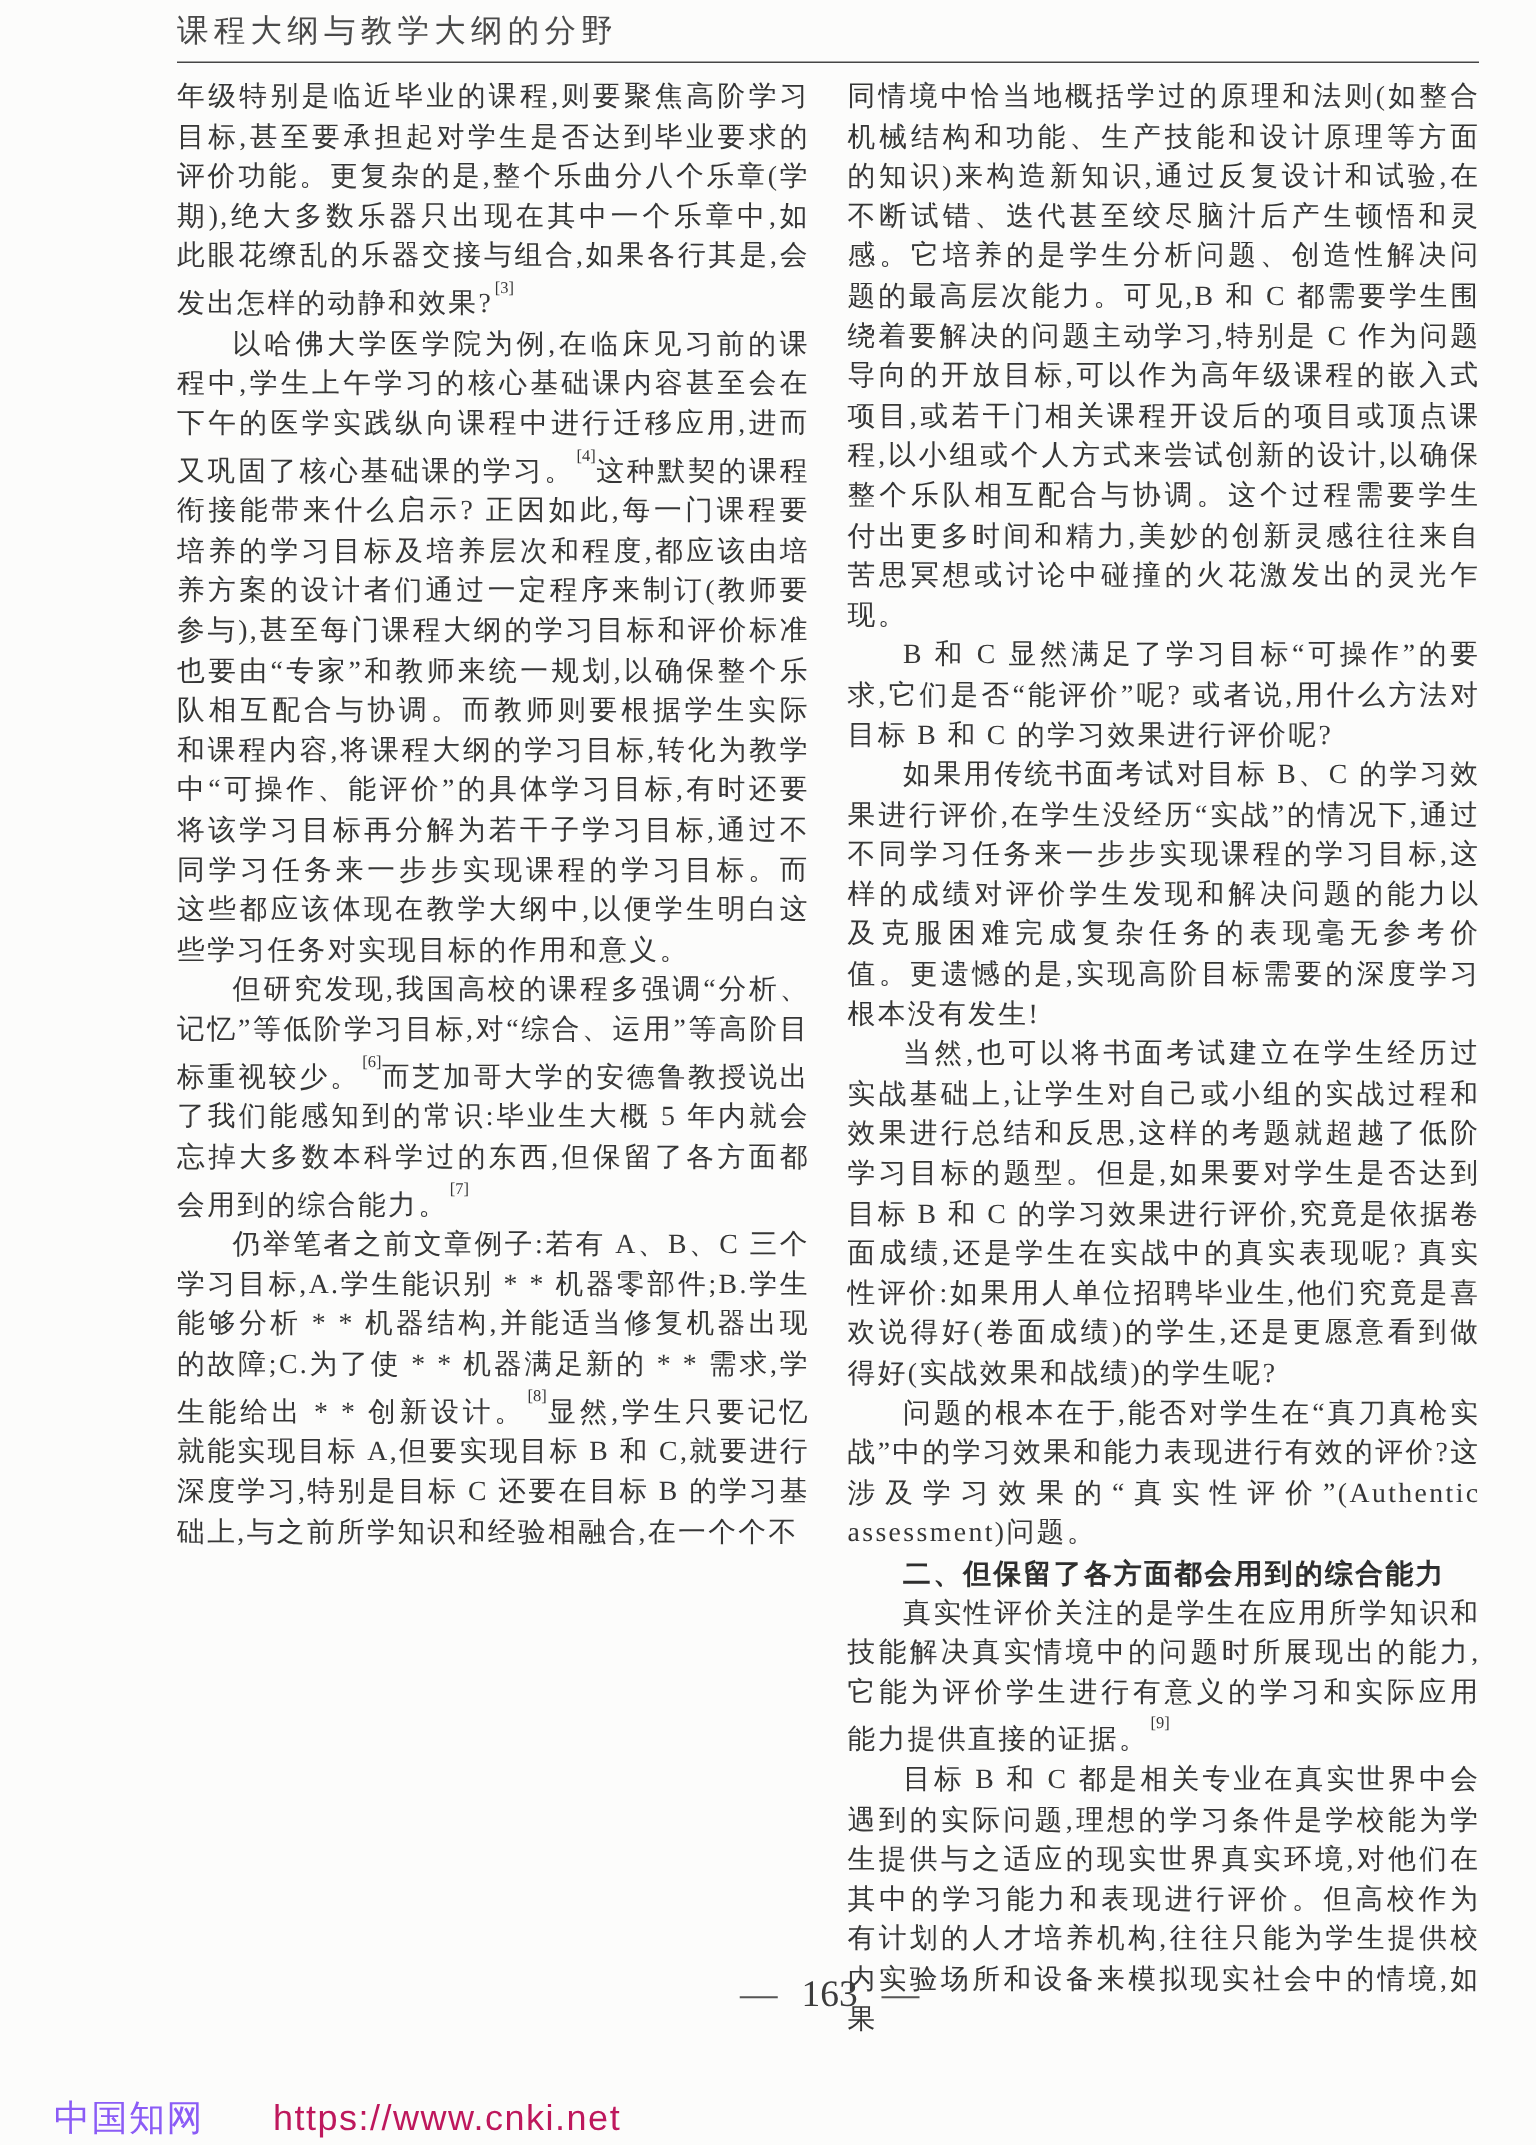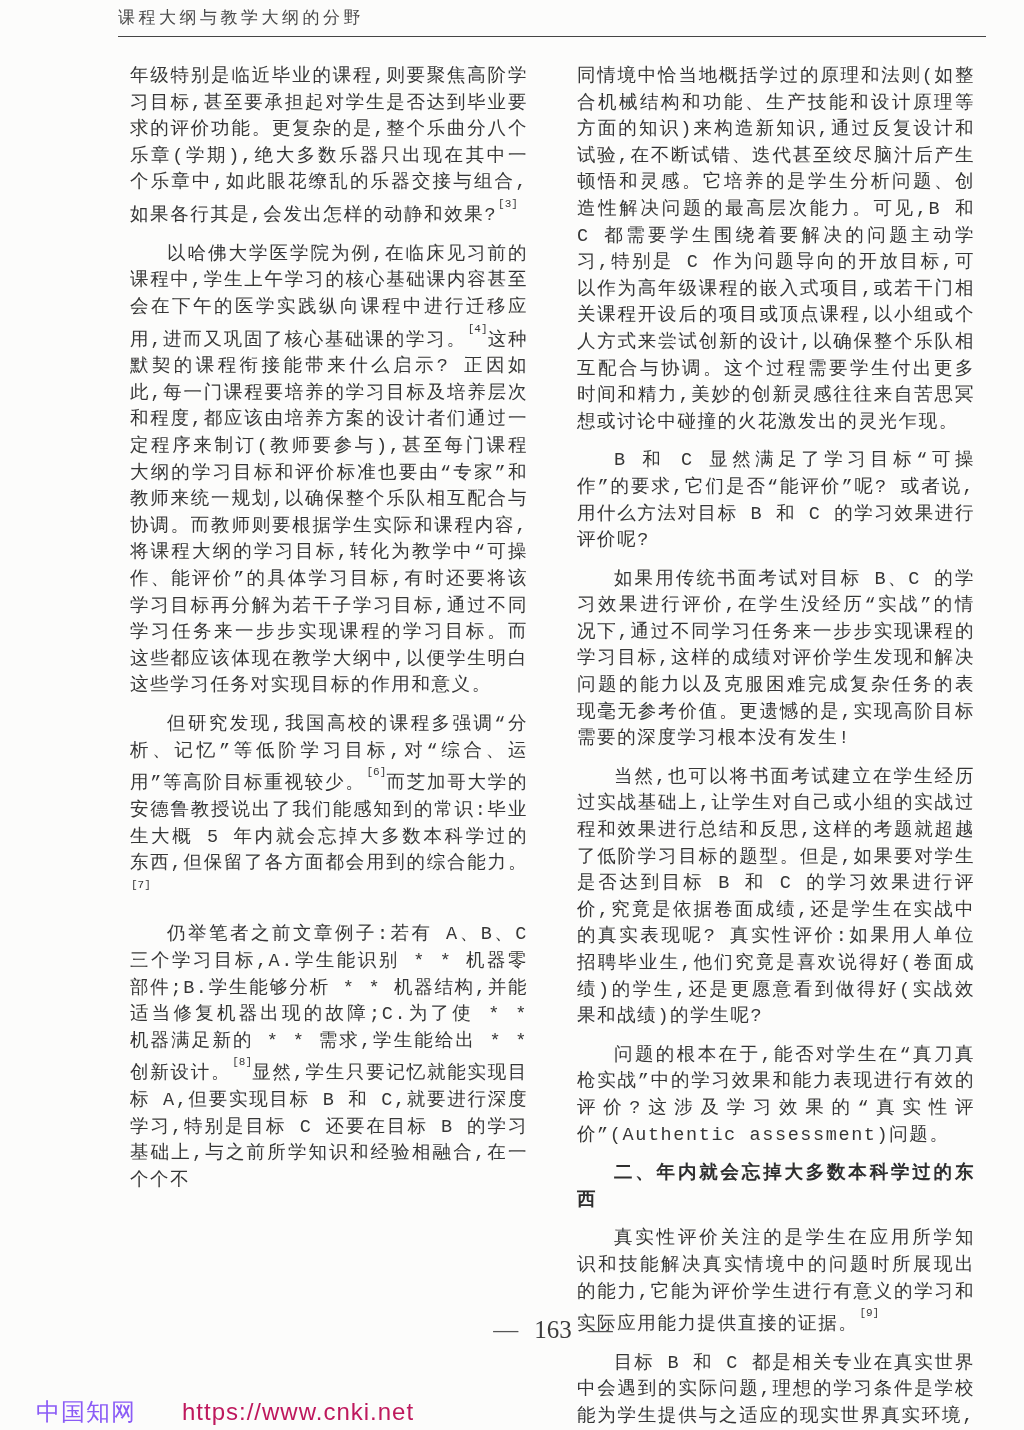--- a/index.html
+++ b/index.html
@@ -8,21 +8,21 @@
     width:1024px;height:1430px;
     margin:0 auto;
     background:#fcfcfb;
     font-family:"Liberation Serif","DejaVu Serif",serif;
     color:#363636;
     overflow:hidden;
   }
   
   .page-header{position:absolute;left:118px;top:6px;width:868px;}
   .header-title{
-    font-size:17px;
+    font-size:21px;
     letter-spacing:3.5px;
     color:#4a4a4a;
   }
   .header-rule{
     margin-top:7px;
     border:0;border-top:1.6px solid #454545;
     width:100%;
   }
   
   .content{
@@ -31,21 +31,21 @@
     display:flex;gap:25px;
   }
   .column{
     width:422px;
     font-size:18.5px;
     line-height:26.6px;
     letter-spacing:1.6px;
     text-align:justify;
     text-justify:inter-ideograph;
   }
-  .column p{margin:12px;padding:0;font-family:Liberation Mono, monospace;}
+  .column p{margin:0;padding:0;}
   .para.indent{text-indent:2em;}
   .para.flush{text-indent:0;}
   .heading{
     font-family:"Liberation Sans","DejaVu Sans",sans-serif;
     font-weight:bold;
     text-indent:2em;
     color:#2e2e2e;
   }
   sup.cite{
     font-size:11px;
@@ -89,21 +89,21 @@
         <p class="para indent">以哈佛大学医学院为例,在临床见习前的课程中,学生上午学习的核心基础课内容甚至会在下午的医学实践纵向课程中进行迁移应用,进而又巩固了核心基础课的学习。<sup class="cite">[4]</sup>这种默契的课程衔接能带来什么启示? 正因如此,每一门课程要培养的学习目标及培养层次和程度,都应该由培养方案的设计者们通过一定程序来制订(教师要参与),甚至每门课程大纲的学习目标和评价标准也要由“专家”和教师来统一规划,以确保整个乐队相互配合与协调。而教师则要根据学生实际和课程内容,将课程大纲的学习目标,转化为教学中“可操作、能评价”的具体学习目标,有时还要将该学习目标再分解为若干子学习目标,通过不同学习任务来一步步实现课程的学习目标。而这些都应该体现在教学大纲中,以便学生明白这些学习任务对实现目标的作用和意义。</p>
         <p class="para indent">但研究发现,我国高校的课程多强调“分析、记忆”等低阶学习目标,对“综合、运用”等高阶目标重视较少。<sup class="cite">[6]</sup>而芝加哥大学的安德鲁教授说出了我们能感知到的常识:毕业生大概 5 年内就会忘掉大多数本科学过的东西,但保留了各方面都会用到的综合能力。<sup class="cite">[7]</sup></p>
         <p class="para indent">仍举笔者之前文章例子:若有 A、B、C 三个学习目标,A.学生能识别 * * 机器零部件;B.学生能够分析 * * 机器结构,并能适当修复机器出现的故障;C.为了使 * * 机器满足新的 * * 需求,学生能给出 * * 创新设计。<sup class="cite">[8]</sup>显然,学生只要记忆就能实现目标 A,但要实现目标 B 和 C,就要进行深度学习,特别是目标 C 还要在目标 B 的学习基础上,与之前所学知识和经验相融合,在一个个不</p>
       </section>
     <section class="column">
         <p class="para flush">同情境中恰当地概括学过的原理和法则(如整合机械结构和功能、生产技能和设计原理等方面的知识)来构造新知识,通过反复设计和试验,在不断试错、迭代甚至绞尽脑汁后产生顿悟和灵感。它培养的是学生分析问题、创造性解决问题的最高层次能力。可见,B 和 C 都需要学生围绕着要解决的问题主动学习,特别是 C 作为问题导向的开放目标,可以作为高年级课程的嵌入式项目,或若干门相关课程开设后的项目或顶点课程,以小组或个人方式来尝试创新的设计,以确保整个乐队相互配合与协调。这个过程需要学生付出更多时间和精力,美妙的创新灵感往往来自苦思冥想或讨论中碰撞的火花激发出的灵光乍现。</p>
         <p class="para indent">B 和 C 显然满足了学习目标“可操作”的要求,它们是否“能评价”呢? 或者说,用什么方法对目标 B 和 C 的学习效果进行评价呢?</p>
         <p class="para indent">如果用传统书面考试对目标 B、C 的学习效果进行评价,在学生没经历“实战”的情况下,通过不同学习任务来一步步实现课程的学习目标,这样的成绩对评价学生发现和解决问题的能力以及克服困难完成复杂任务的表现毫无参考价值。更遗憾的是,实现高阶目标需要的深度学习根本没有发生!</p>
         <p class="para indent">当然,也可以将书面考试建立在学生经历过实战基础上,让学生对自己或小组的实战过程和效果进行总结和反思,这样的考题就超越了低阶学习目标的题型。但是,如果要对学生是否达到目标 B 和 C 的学习效果进行评价,究竟是依据卷面成绩,还是学生在实战中的真实表现呢? 真实性评价:如果用人单位招聘毕业生,他们究竟是喜欢说得好(卷面成绩)的学生,还是更愿意看到做得好(实战效果和战绩)的学生呢?</p>
         <p class="para indent">问题的根本在于,能否对学生在“真刀真枪实战”中的学习效果和能力表现进行有效的评价?这涉及学习效果的“真实性评价”(Authentic assessment)问题。</p>
-        <p class="heading">二、年内就会忘掉大多数本科学过的东西</p>
+        <p class="heading">二、但保留了各方面都会用到的综合能力</p>
         <p class="para indent">真实性评价关注的是学生在应用所学知识和技能解决真实情境中的问题时所展现出的能力,它能为评价学生进行有意义的学习和实际应用能力提供直接的证据。<sup class="cite">[9]</sup></p>
         <p class="para indent">目标 B 和 C 都是相关专业在真实世界中会遇到的实际问题,理想的学习条件是学校能为学生提供与之适应的现实世界真实环境,对他们在其中的学习能力和表现进行评价。但高校作为有计划的人才培养机构,往往只能为学生提供校内实验场所和设备来模拟现实社会中的情境,如果</p>
       </section>
   </main>
 
   <footer class="page-footer">
     <span class="dash">—</span><span class="page-num">163</span><span class="dash">—</span>
   </footer>
 
   <div class="watermark">

